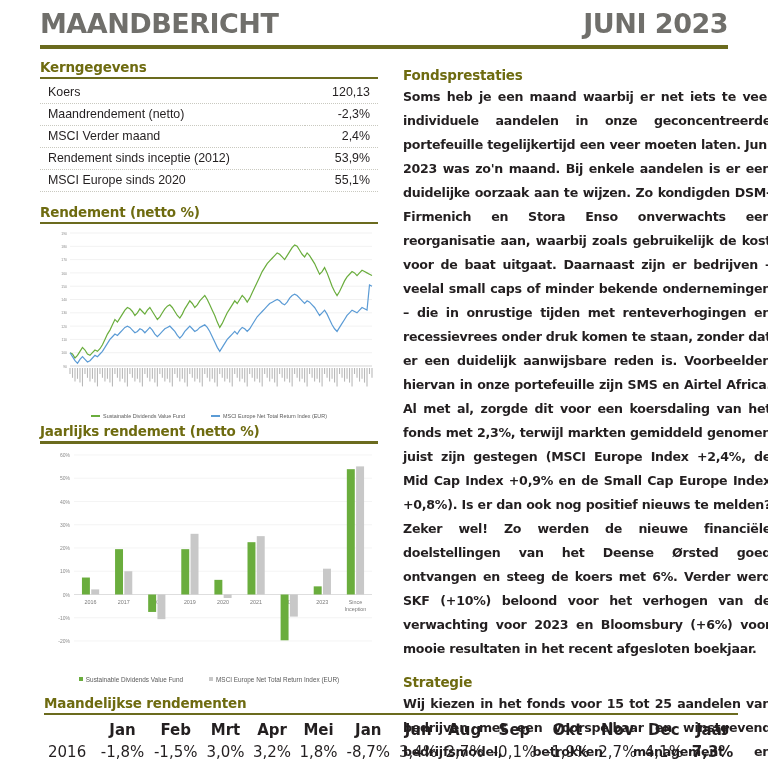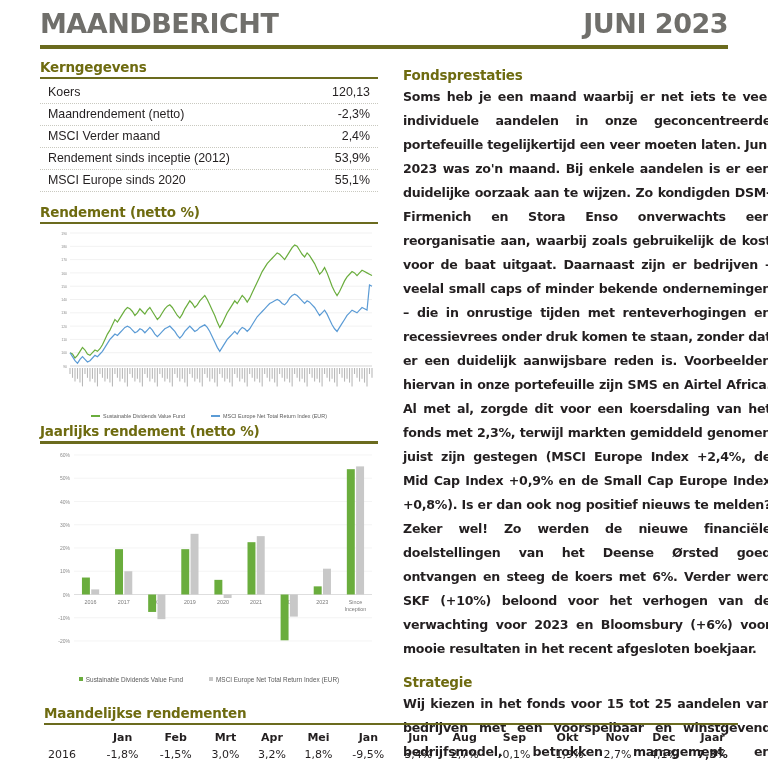--- a/index.html
+++ b/index.html
@@ -64,21 +64,21 @@
     letter-spacing: -0.25px;
     font-weight: bold;
   }
   .strategie-wrap { margin-top: 13px; }
 
   
   .monthly { position: absolute; left: 44px; right: 30px; bottom: 6px; }
   .monthly .sec-head { margin-bottom: 2px; }
   table.months { width: 100%; border-collapse: collapse; margin-top: 3px; }
   table.months th, table.months td {
-    font-size: 11px; text-align: center; padding: 3px 0 1px 0;
+    font-size: 15px; text-align: center; padding: 3px 0 1px 0;
     font-family: "DejaVu Sans", sans-serif; font-weight: normal;
   }
   table.months th { font-weight: bold; }
   table.months th.yr, table.months td.yr { text-align: left; padding-left: 4px; width: 52px; }
   table.months th.last, table.months td.last { font-weight: bold; }
 </style>
 </head>
 <body>
 
 <div class="page">
@@ -403,21 +403,21 @@
           </tr>
       </thead>
       <tbody id="months-body">
           <tr>
             <td class="yr">2016</td>
             <td>-1,8%</td>
             <td>-1,5%</td>
             <td>3,0%</td>
             <td>3,2%</td>
             <td>1,8%</td>
-            <td>-9,5%</td>
+            <td>-8,7%</td>
             <td>3,4%</td>
             <td>2,7%</td>
             <td>-0,1%</td>
             <td>-1,9%</td>
             <td>2,7%</td>
             <td>4,1%</td>
             <td class="last">7,3%</td>
           </tr>
         </tbody>
     </table>

